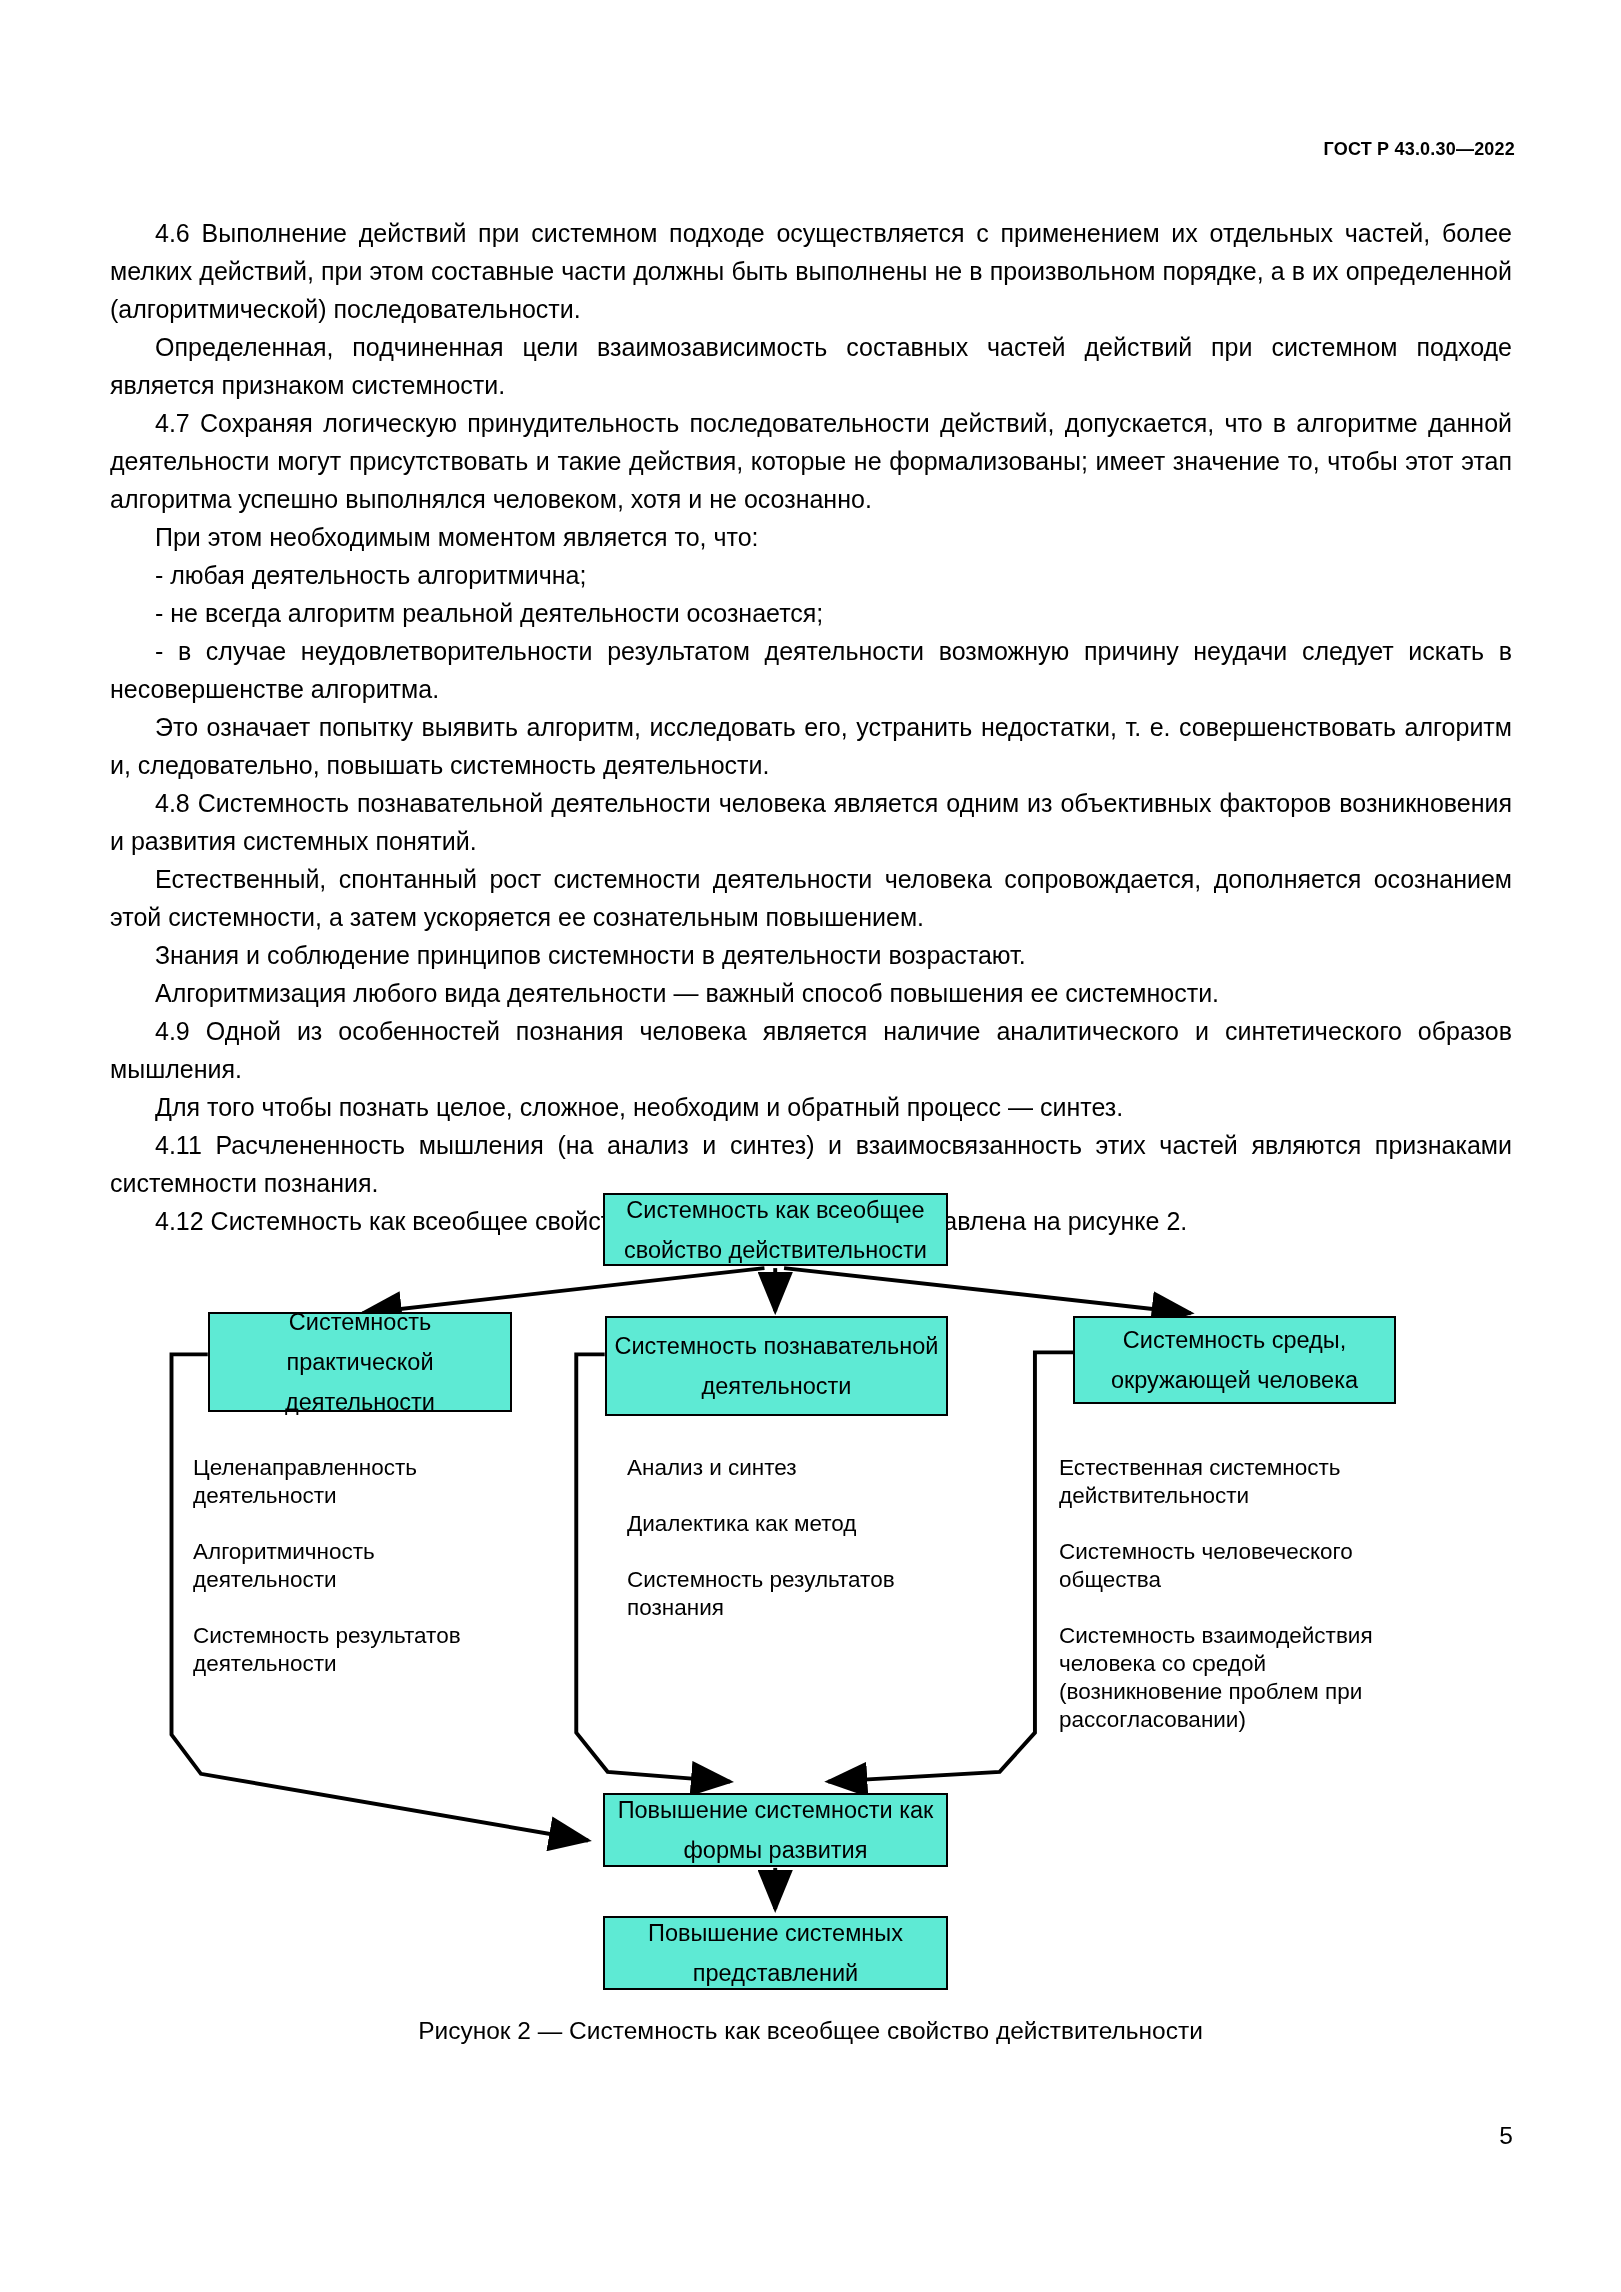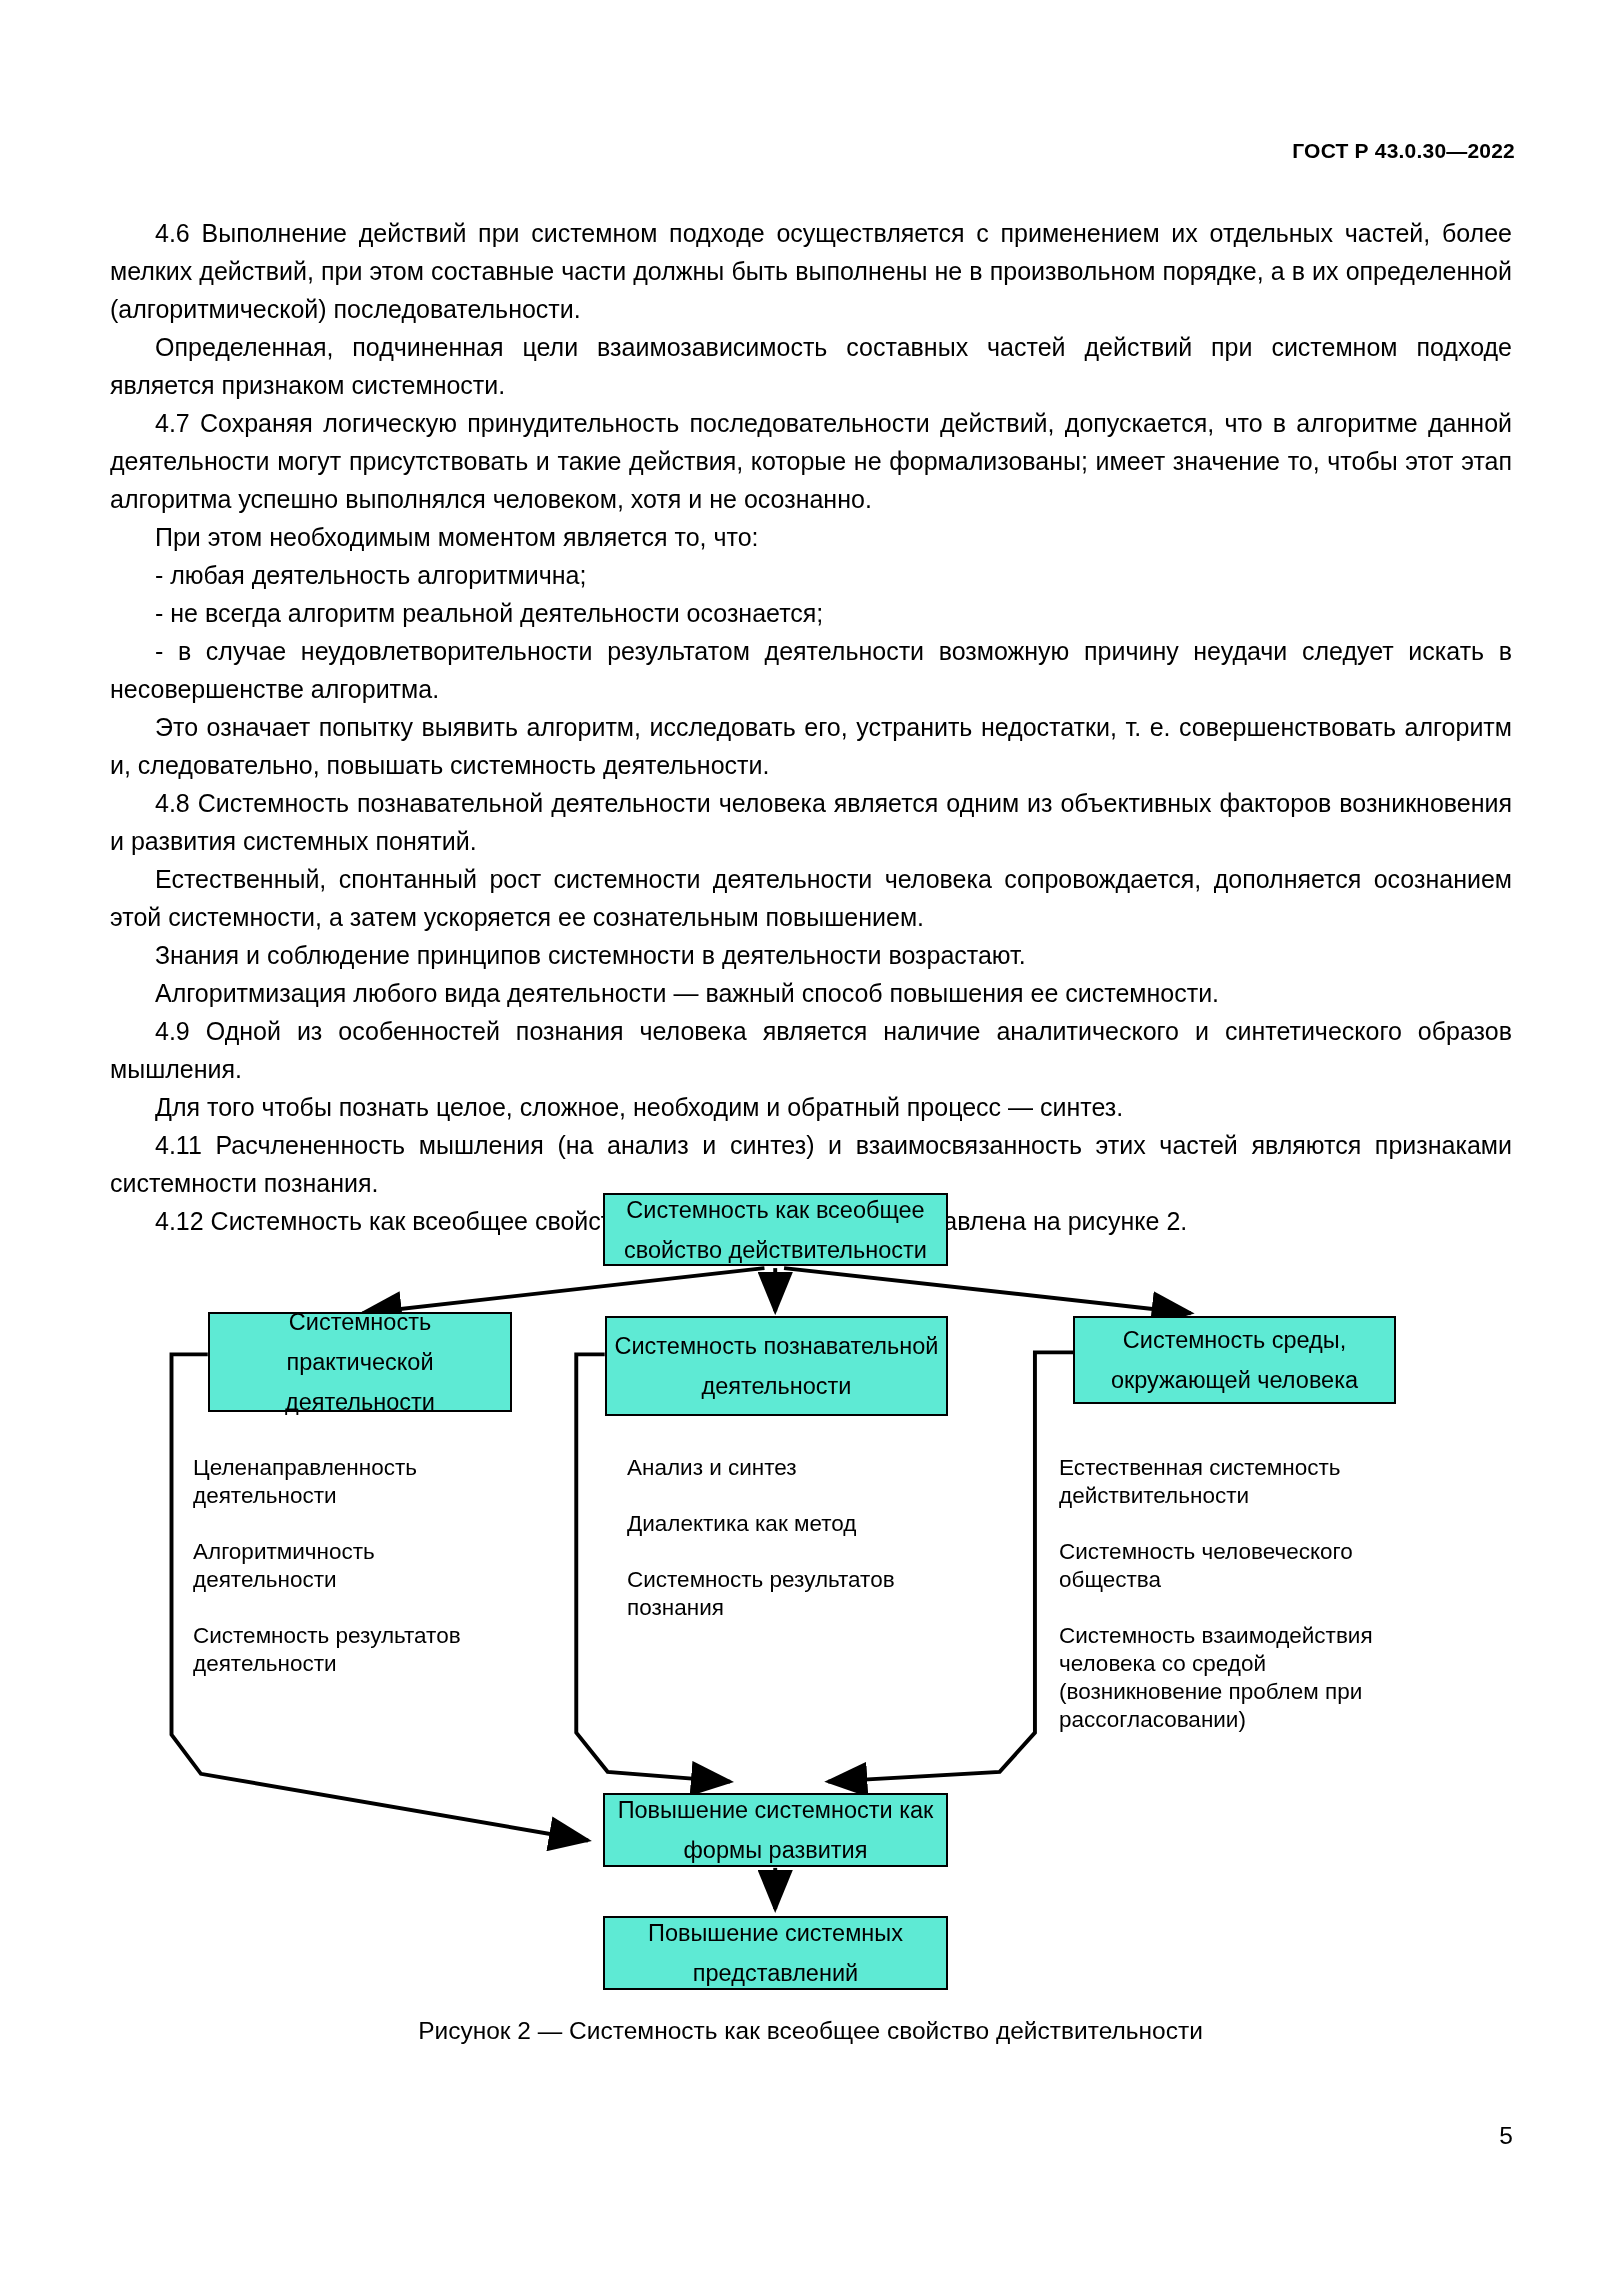--- a/index.html
+++ b/index.html
@@ -11,21 +11,21 @@
     position:relative;
     overflow:hidden;
   }
   .page{position:relative;width:1621px;height:2293px;}
 
   
   .header{
     position:absolute;
     top:139px; left:0; right:106px;
     text-align:right;
-    font-size:21px;
+    font-size:18px;
     font-weight:bold;
     letter-spacing:0.2px;
   }
 
   
   .body-text{
     position:absolute;
     left:110px; top:214px;
     width:1402px;
     font-size:25px;

